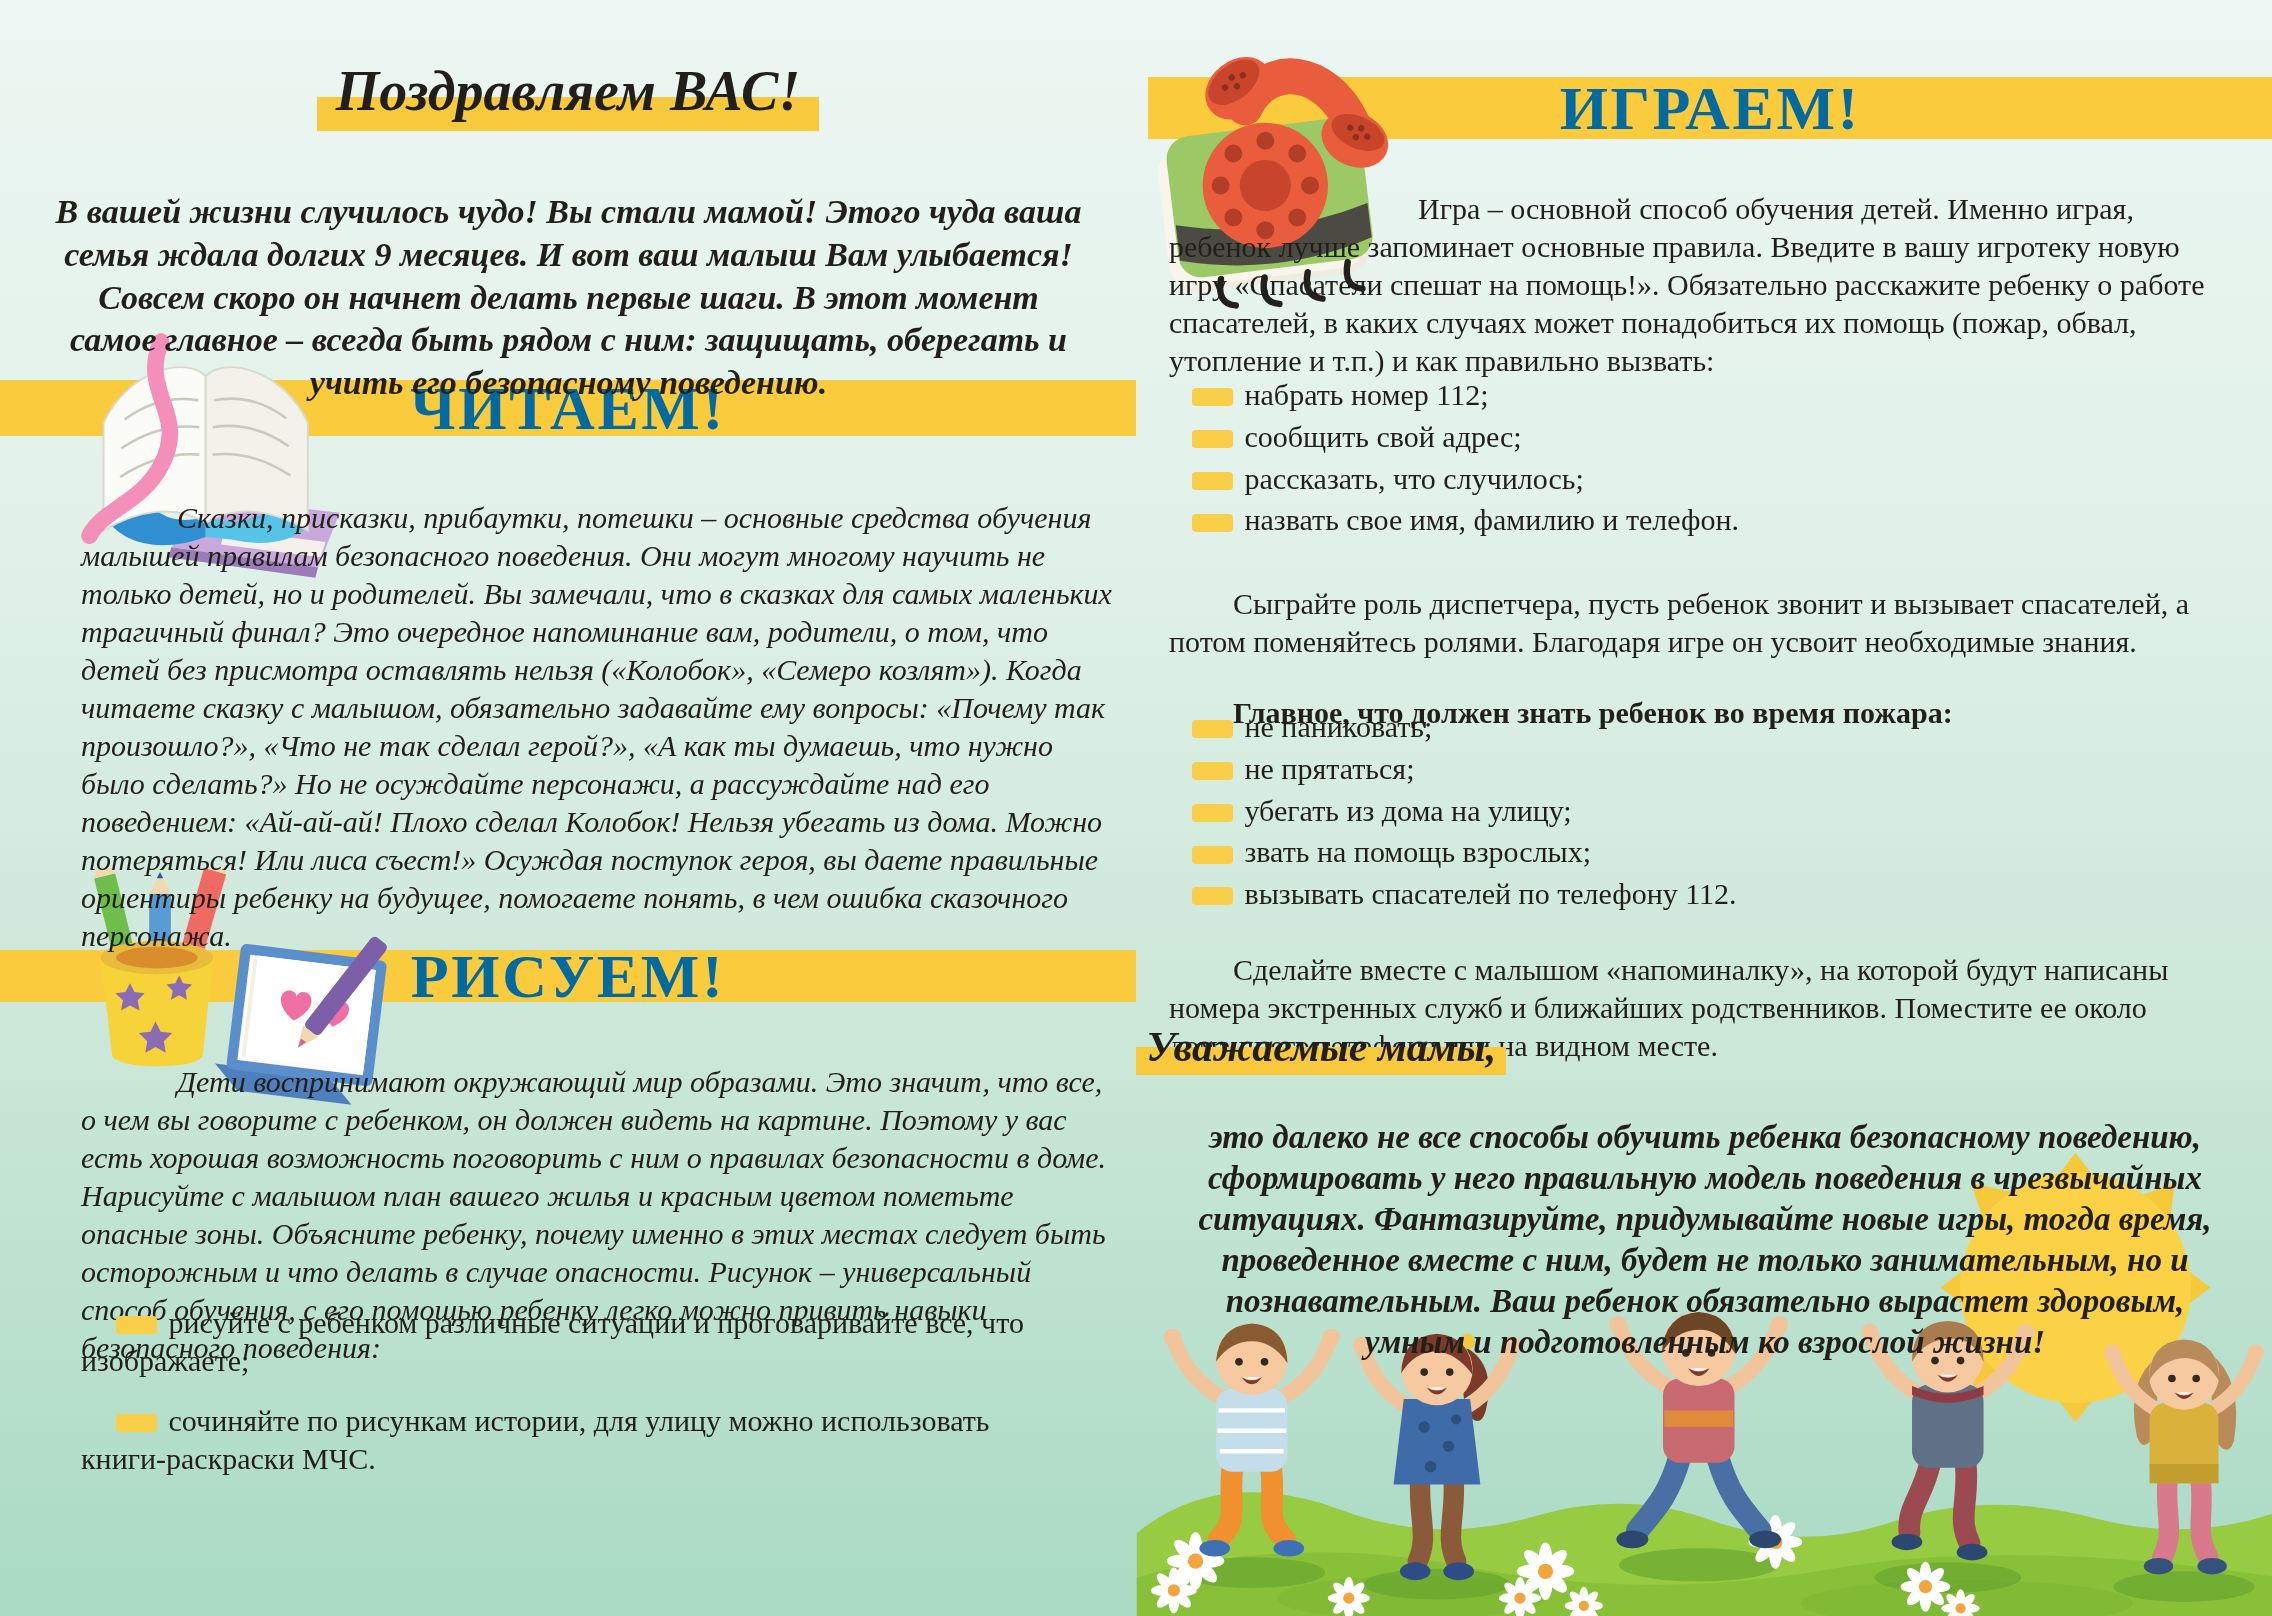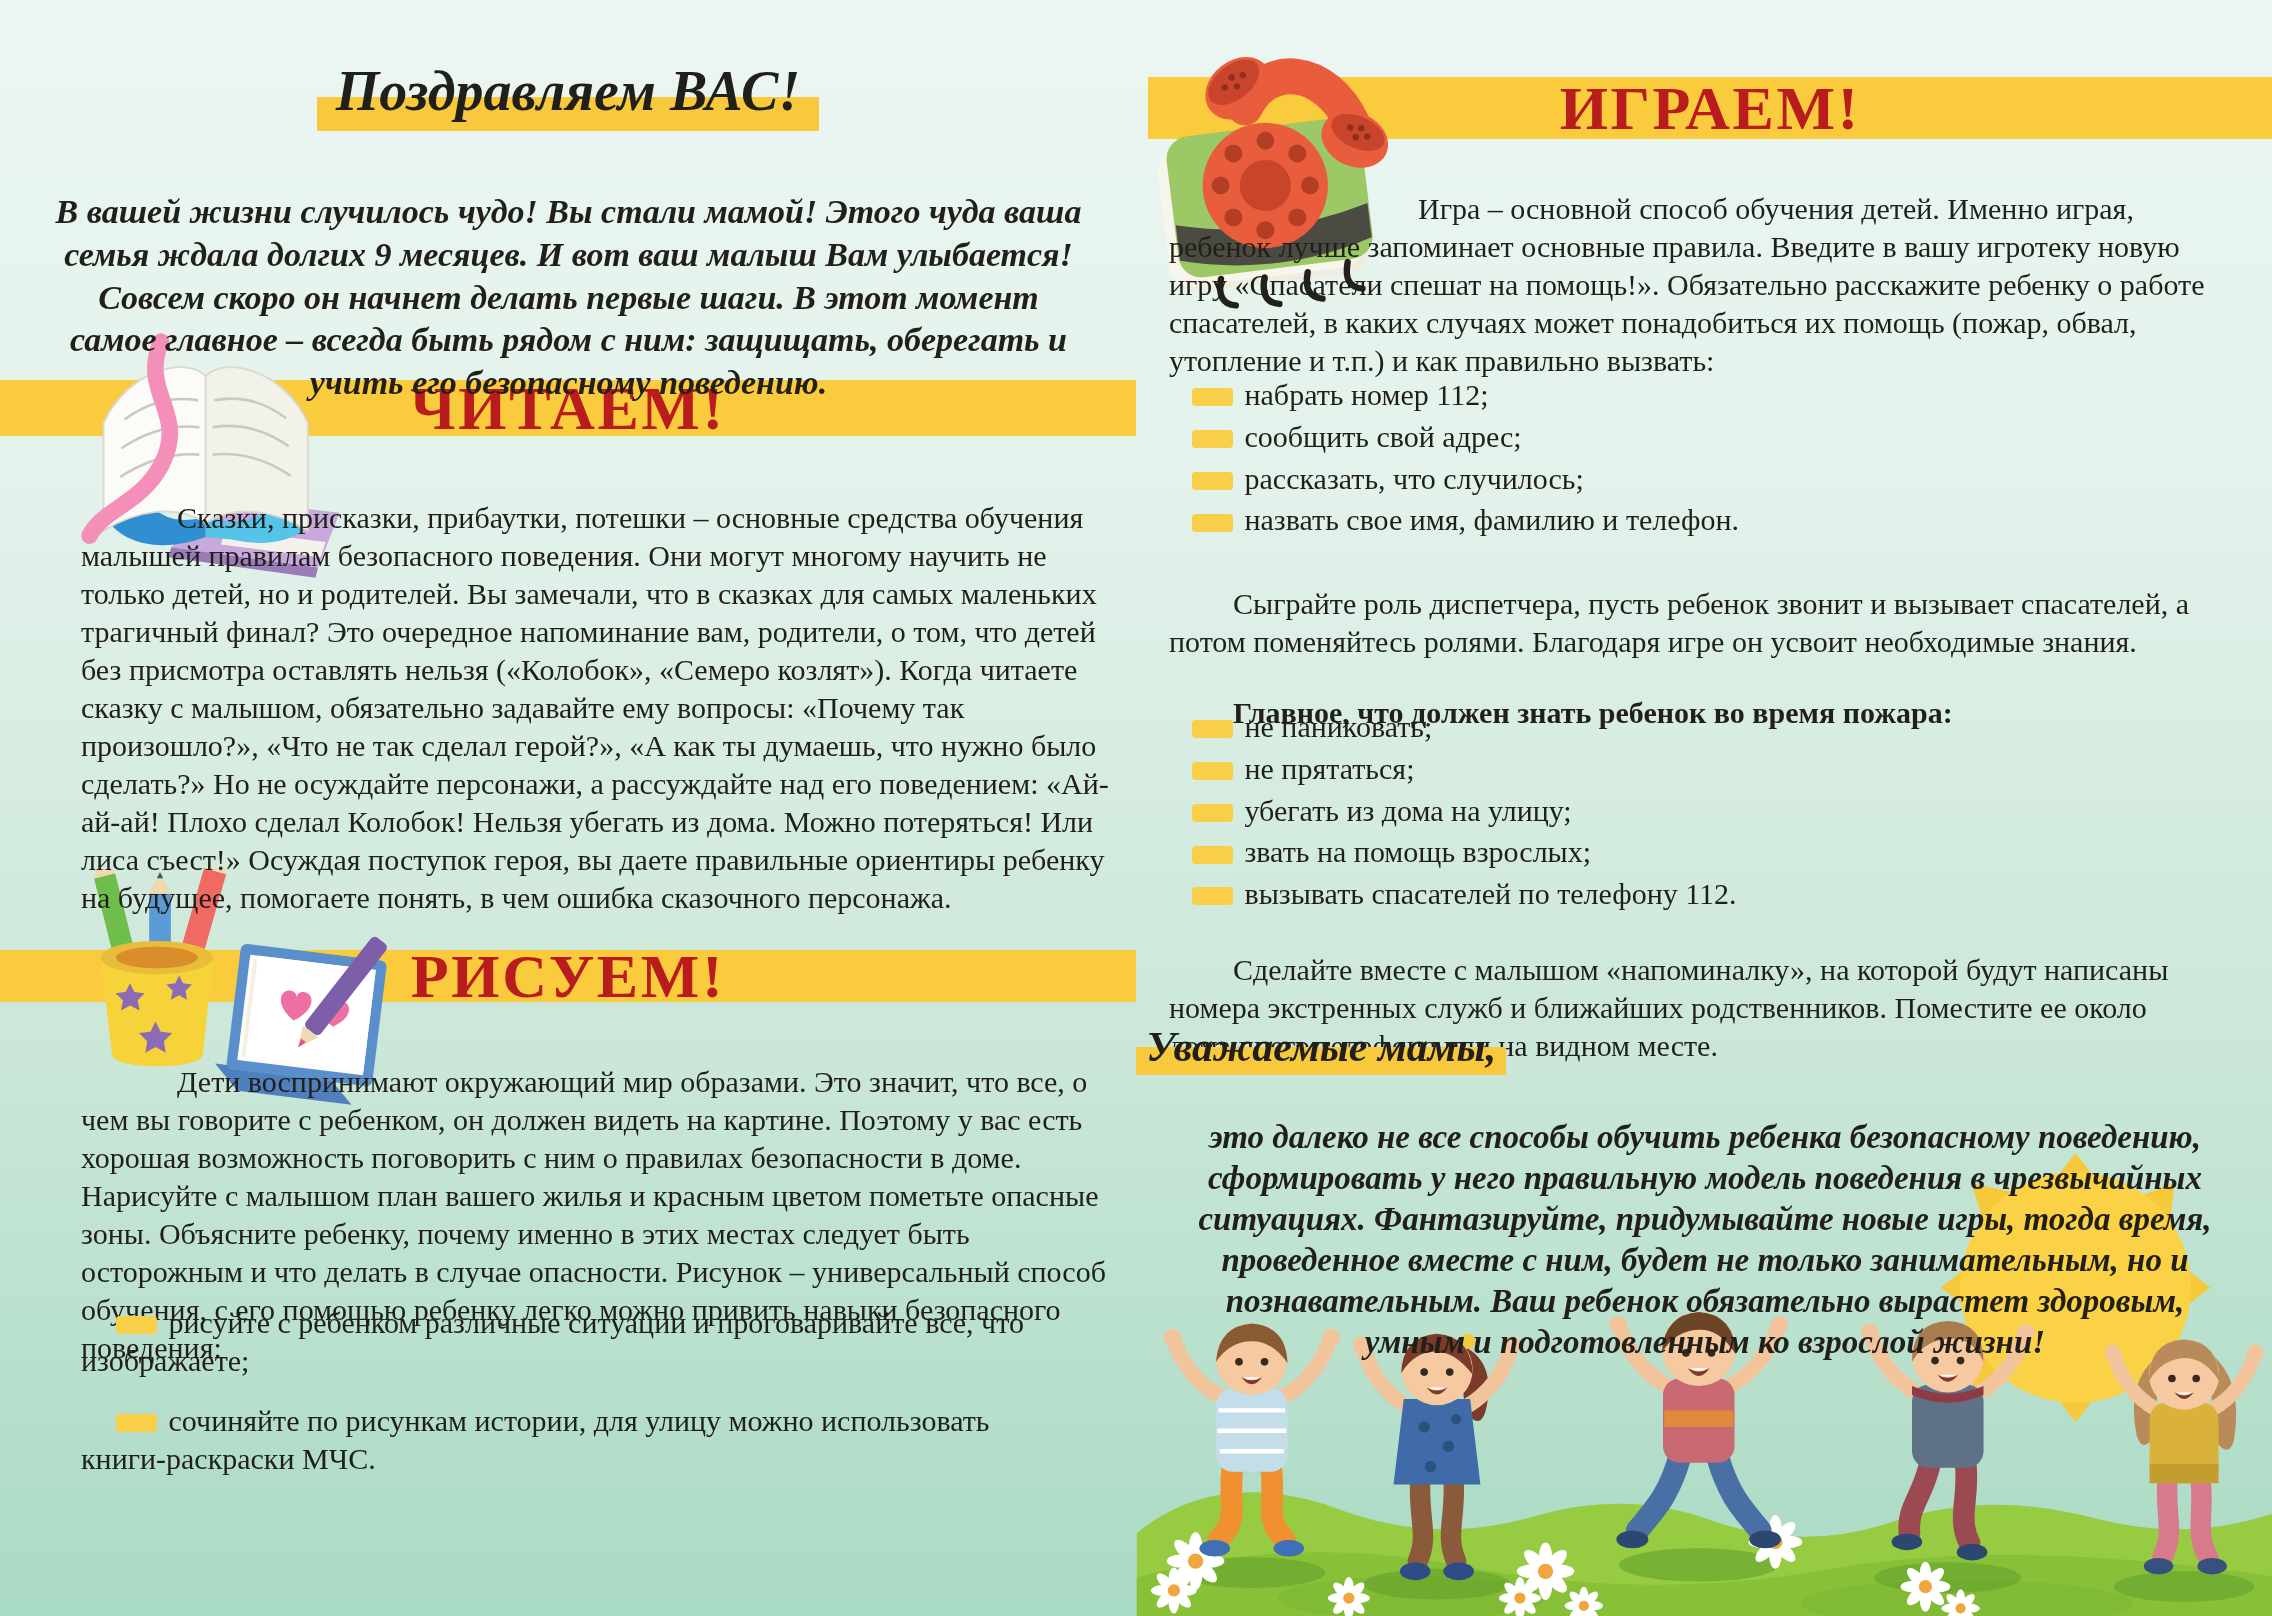--- a/index.html
+++ b/index.html
@@ -7,31 +7,31 @@
     width:2273px;height:1616px;position:relative;overflow:hidden;
     font-family:"Liberation Serif","DejaVu Serif",serif;
     color:#201f1a;
     background:linear-gradient(180deg,#ECF6F2 0%,#E3F2EB 30%,#CBE7D8 65%,#A9DAC4 100%);
   }
   .col{position:absolute;top:0;height:1616px;}
   .col-left{left:0;width:1136px;}
   .col-right{left:1136px;width:1137px;}
 
   .banner{position:absolute;background:#FBCB3E;z-index:1;display:flex;align-items:center;justify-content:center;}
-  .banner-heading{font-weight:700;font-size:62px;letter-spacing:2.6px;color:#b91c1c;}
+  .banner-heading{font-weight:700;font-size:62px;letter-spacing:2.6px;color:#0369a1;}
 
   .page-title{position:absolute;top:59px;left:0;width:100%;text-align:center;
     font-style:italic;font-weight:700;font-size:56px;z-index:3;}
   .hl{background:linear-gradient(to bottom,rgba(0,0,0,0) 52%,#F8C93C 52%);padding:0 19px 9px 19px;}
 
   .intro{position:absolute;top:157px;left:54px;width:1029px;text-align:center;
     font-style:italic;font-weight:700;font-size:34px;line-height:1.26;z-index:3;}
 
   .body-par{font-size:30px;line-height:38px;z-index:3;position:absolute;text-align:left;}
-  .indent{text-indent:96px;}
+  .indent{text-indent:96px;font-style:italic;}
 
   ul.dash-list{list-style:none;margin:0;padding:0;position:absolute;z-index:3;}
   ul.dash-list li{font-size:30px;line-height:38px;}
   .left-list li{text-indent:35px;margin-bottom:22px;}
   .right-list li{text-indent:23px;margin-bottom:3.8px;}
   .dash{display:inline-block;width:41px;height:18px;border-radius:3.8px;background:#F9CF49;
     margin-right:11.5px;vertical-align:-1.3px;}
 
   .bold-head{font-weight:700;}
 

